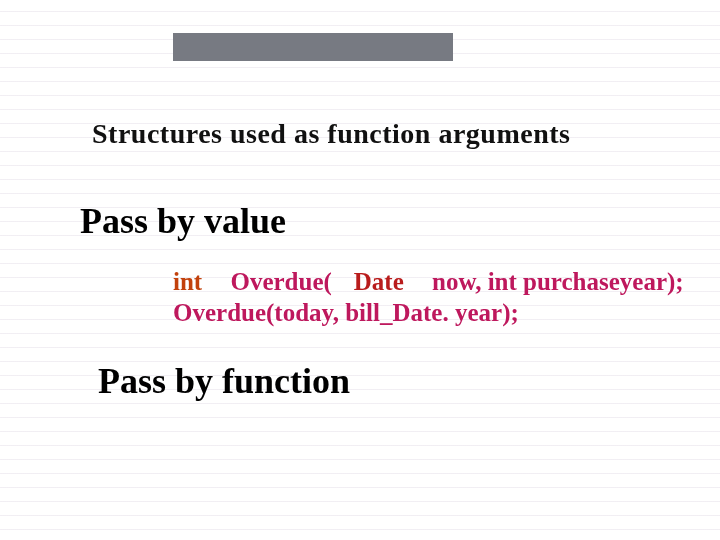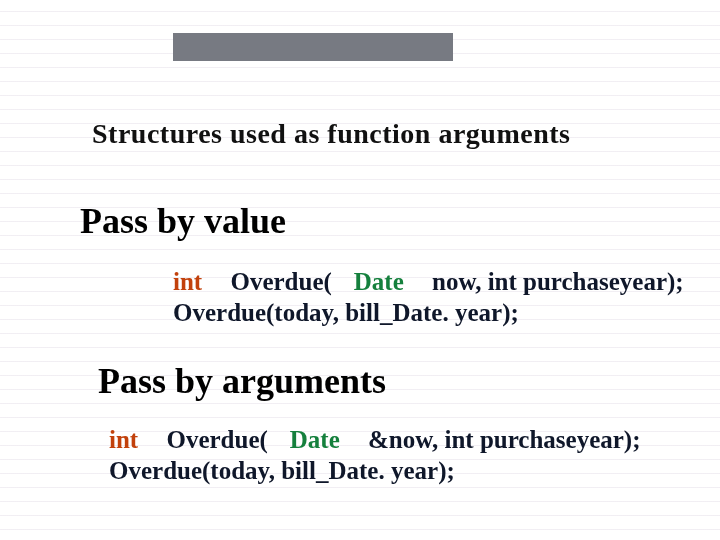--- a/index.html
+++ b/index.html
@@ -54,35 +54,33 @@
     color: #000;
   }
   .code-block2 {
     position: absolute;
     top: 380px; left: 54px;
     font-size: 25px;
     line-height: 1.25;
     white-space: pre;
   }
   .kw { color: #c2410c; }
-  .type { color: #15803d; }
-  .norm { color: #0f172a; }
+  .type { color: #b91c1c; }
+  .norm { color: #be185d; }
 </style>
 </head>
 <body>
 
 <div class="top-bar"></div>
 
 <div class="slide">
 
   <div class="title">Structures used as function arguments</div>
 
   <div class="heading1">Pass by value</div>
 
   <div class="code-block1"><span class="kw">int</span><span class="norm"> Overdue(</span><span class="type">Date</span><span class="norm"> now, int purchaseyear);</span>
 <span class="norm">Overdue(today, bill_Date. year);</span></div>
 
-  <div class="heading2">Pass by arguments</div>
+  <div class="heading2">Pass by function</div>
 
-  <div class="code-block2"><span class="kw">int</span><span class="norm"> Overdue(</span><span class="type">Date</span><span class="norm"> &amp;now, int purchaseyear);</span>
-<span class="norm">Overdue(today, bill_Date. year);</span></div>
 
 </div>
 
 </body></html>

